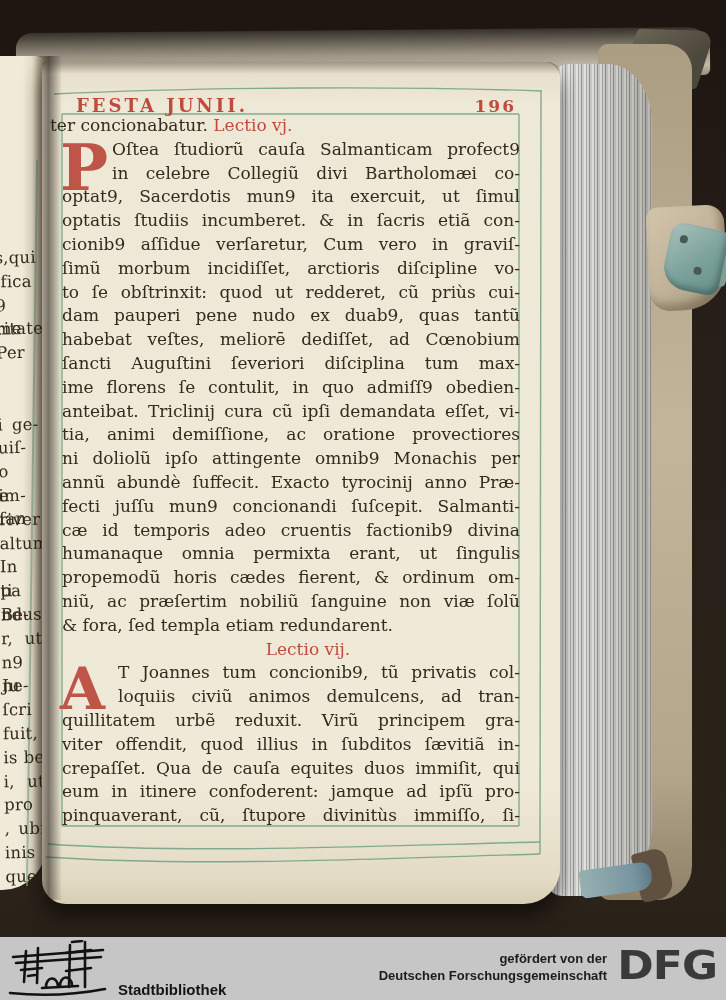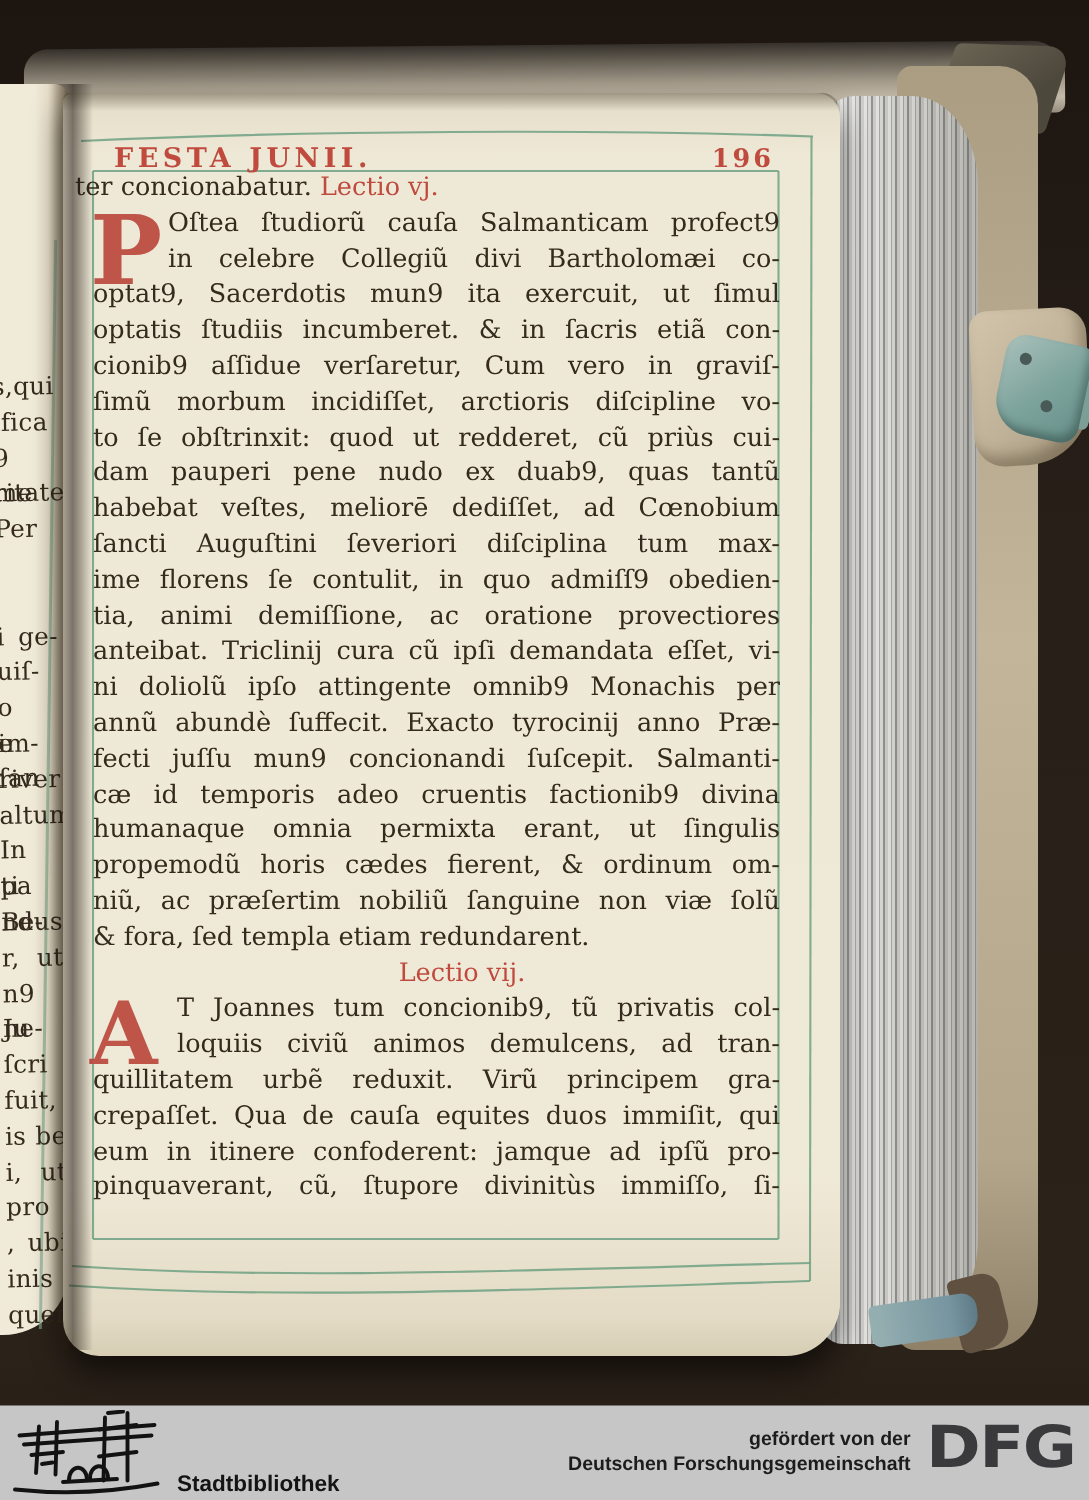--- a/index.html
+++ b/index.html
@@ -173,39 +173,40 @@
           <div class="tline">in celebre Collegiũ divi Bartholomæi co-</div>
           <div class="tline">optat9, Sacerdotis mun9 ita exercuit, ut ſimul</div>
           <div class="tline">optatis ſtudiis incumberet. &amp; in ſacris etiã con-</div>
           <div class="tline">cionib9 aſſidue verſaretur, Cum vero in graviſ-</div>
           <div class="tline">ſimũ morbum incidiſſet, arctioris diſcipline vo-</div>
           <div class="tline">to ſe obſtrinxit: quod ut redderet, cũ priùs cui-</div>
           <div class="tline">dam pauperi pene nudo ex duab9, quas tantũ</div>
           <div class="tline">habebat veſtes, meliorē dediſſet, ad Cœnobium</div>
           <div class="tline">ſancti Auguſtini ſeveriori diſciplina tum max-</div>
           <div class="tline">ime florens ſe contulit, in quo admiſſ9 obedien-</div>
+          <div class="tline">anteibat. Triclinij cura cũ ipſi demandata eſſet, vi-</div>
           <div class="tline">tia, animi demiſſione, ac oratione provectiores</div>
-          <div class="tline">anteibat. Triclinij cura cũ ipſi demandata eſſet, vi-</div>
           <div class="tline">ni doliolũ ipſo attingente omnib9 Monachis per</div>
           <div class="tline">annũ abundè ſuffecit. Exacto tyrocinij anno Præ-</div>
           <div class="tline">fecti juſſu mun9 concionandi ſuſcepit. Salmanti-</div>
           <div class="tline">cæ id temporis adeo cruentis factionib9 divina</div>
           <div class="tline">humanaque omnia permixta erant, ut ſingulis</div>
           <div class="tline">propemodũ horis cædes fierent, &amp; ordinum om-</div>
           <div class="tline">niũ, ac præſertim nobiliũ ſanguine non viæ ſolũ</div>
           <div class="tline">&amp; fora, ſed templa etiam redundarent.</div>
         </div>
 
       <div class="lectio-heading">Lectio vij.</div>
 
       <div class="para-lectio7">
         <span class="dropcap a">A</span>
       <div class="tline">T Joannes tum concionib9, tũ privatis col-</div>
           <div class="tline">loquiis civiũ animos demulcens, ad tran-</div>
           <div class="tline">quillitatem urbẽ reduxit. Virũ principem gra-</div>
+          <div class="tline">viter offendit, quod illius in ſubditos ſævitiã in-</div>
           <div class="tline">crepaſſet. Qua de cauſa equites duos immiſit, qui</div>
           <div class="tline">eum in itinere confoderent: jamque ad ipſũ pro-</div>
           <div class="tline">pinquaverant, cũ, ſtupore divinitùs immiſſo, ſi-</div>
         </div>
     </div>
   </div>
 
   <div class="gutter-shadow"></div>
 
   <div class="footer">

